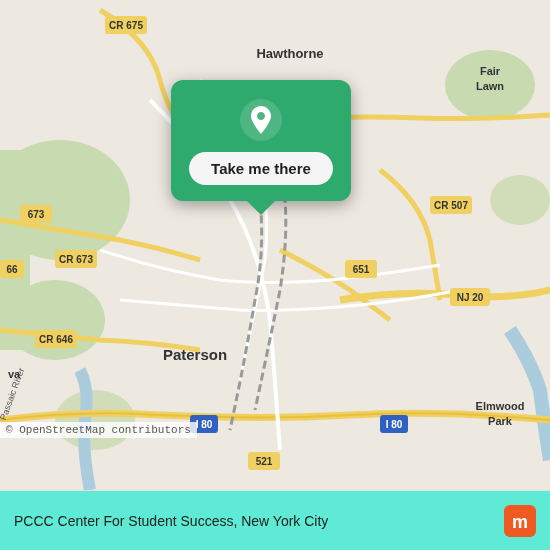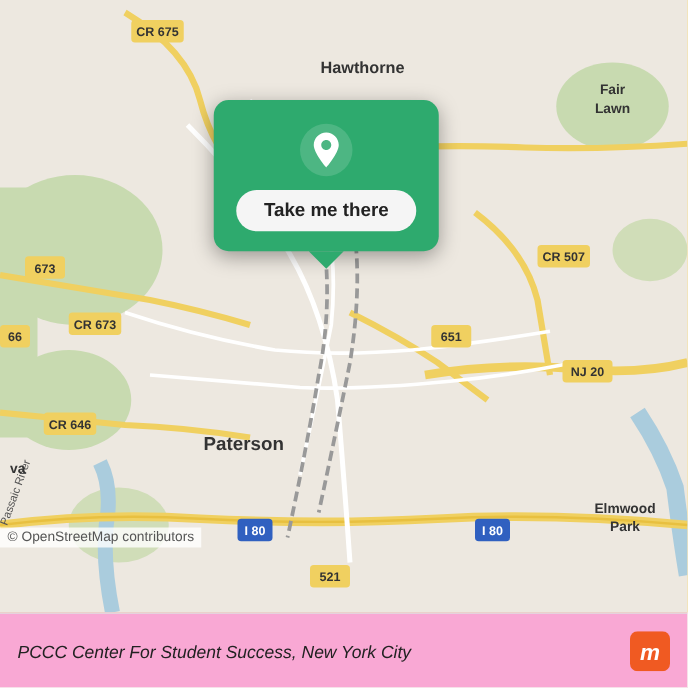--- a/index.html
+++ b/index.html
@@ -77,36 +77,36 @@
     
     .copyright-bar {
       position: absolute;
       bottom: 52px;
       left: 0;
       background: rgba(255,255,255,0.8);
       font-size: 11px;
       color: #555;
       padding: 2px 6px;
       z-index: 5;
+      font-family: Liberation Mono, monospace;
     }
 
     
     .bottom-bar {
       width: 550px;
       height: 60px;
-      background: #f9a8d4;
+      background: #5eead4;
       display: flex;
       align-items: center;
       justify-content: flex-start;
       padding: 0 14px 0 14px;
       border-top: 1px solid #e0e0e0;
       position: absolute;
       bottom: 0;
       left: 0;
-      font-style: italic;
     }
 
     .bottom-title {
       font-size: 14px;
       color: #222;
       font-weight: 500;
       flex: 1;
     }
 
     .moovit-logo {

